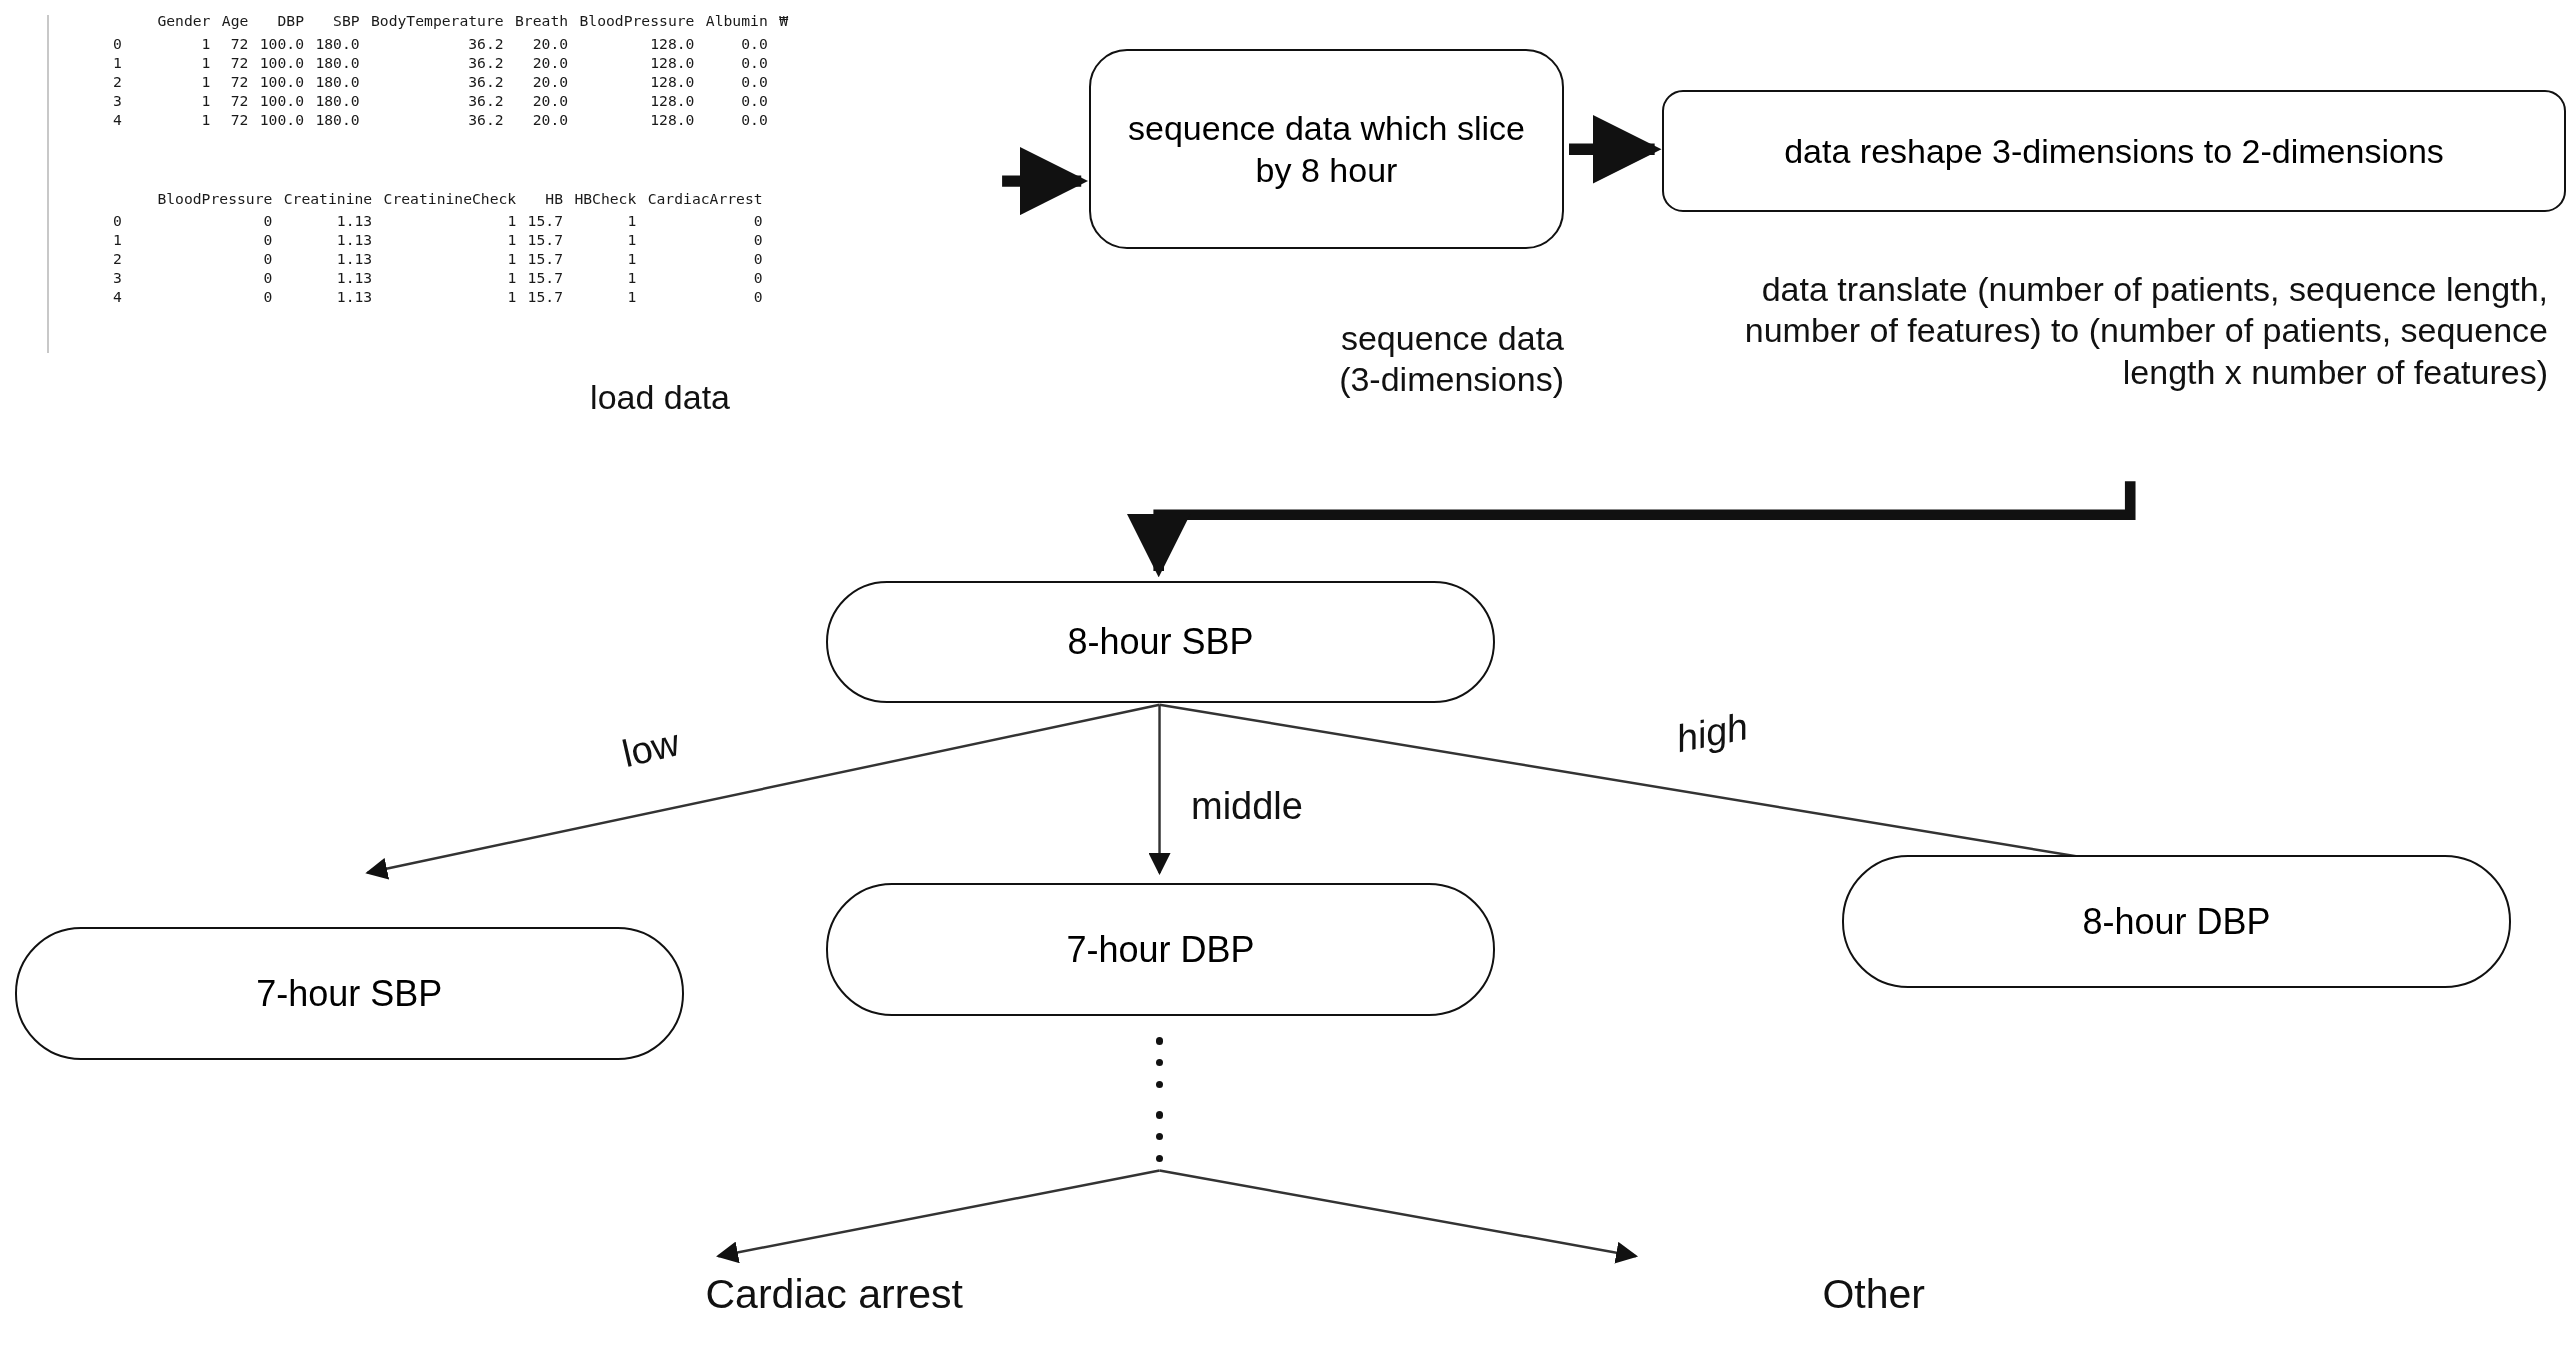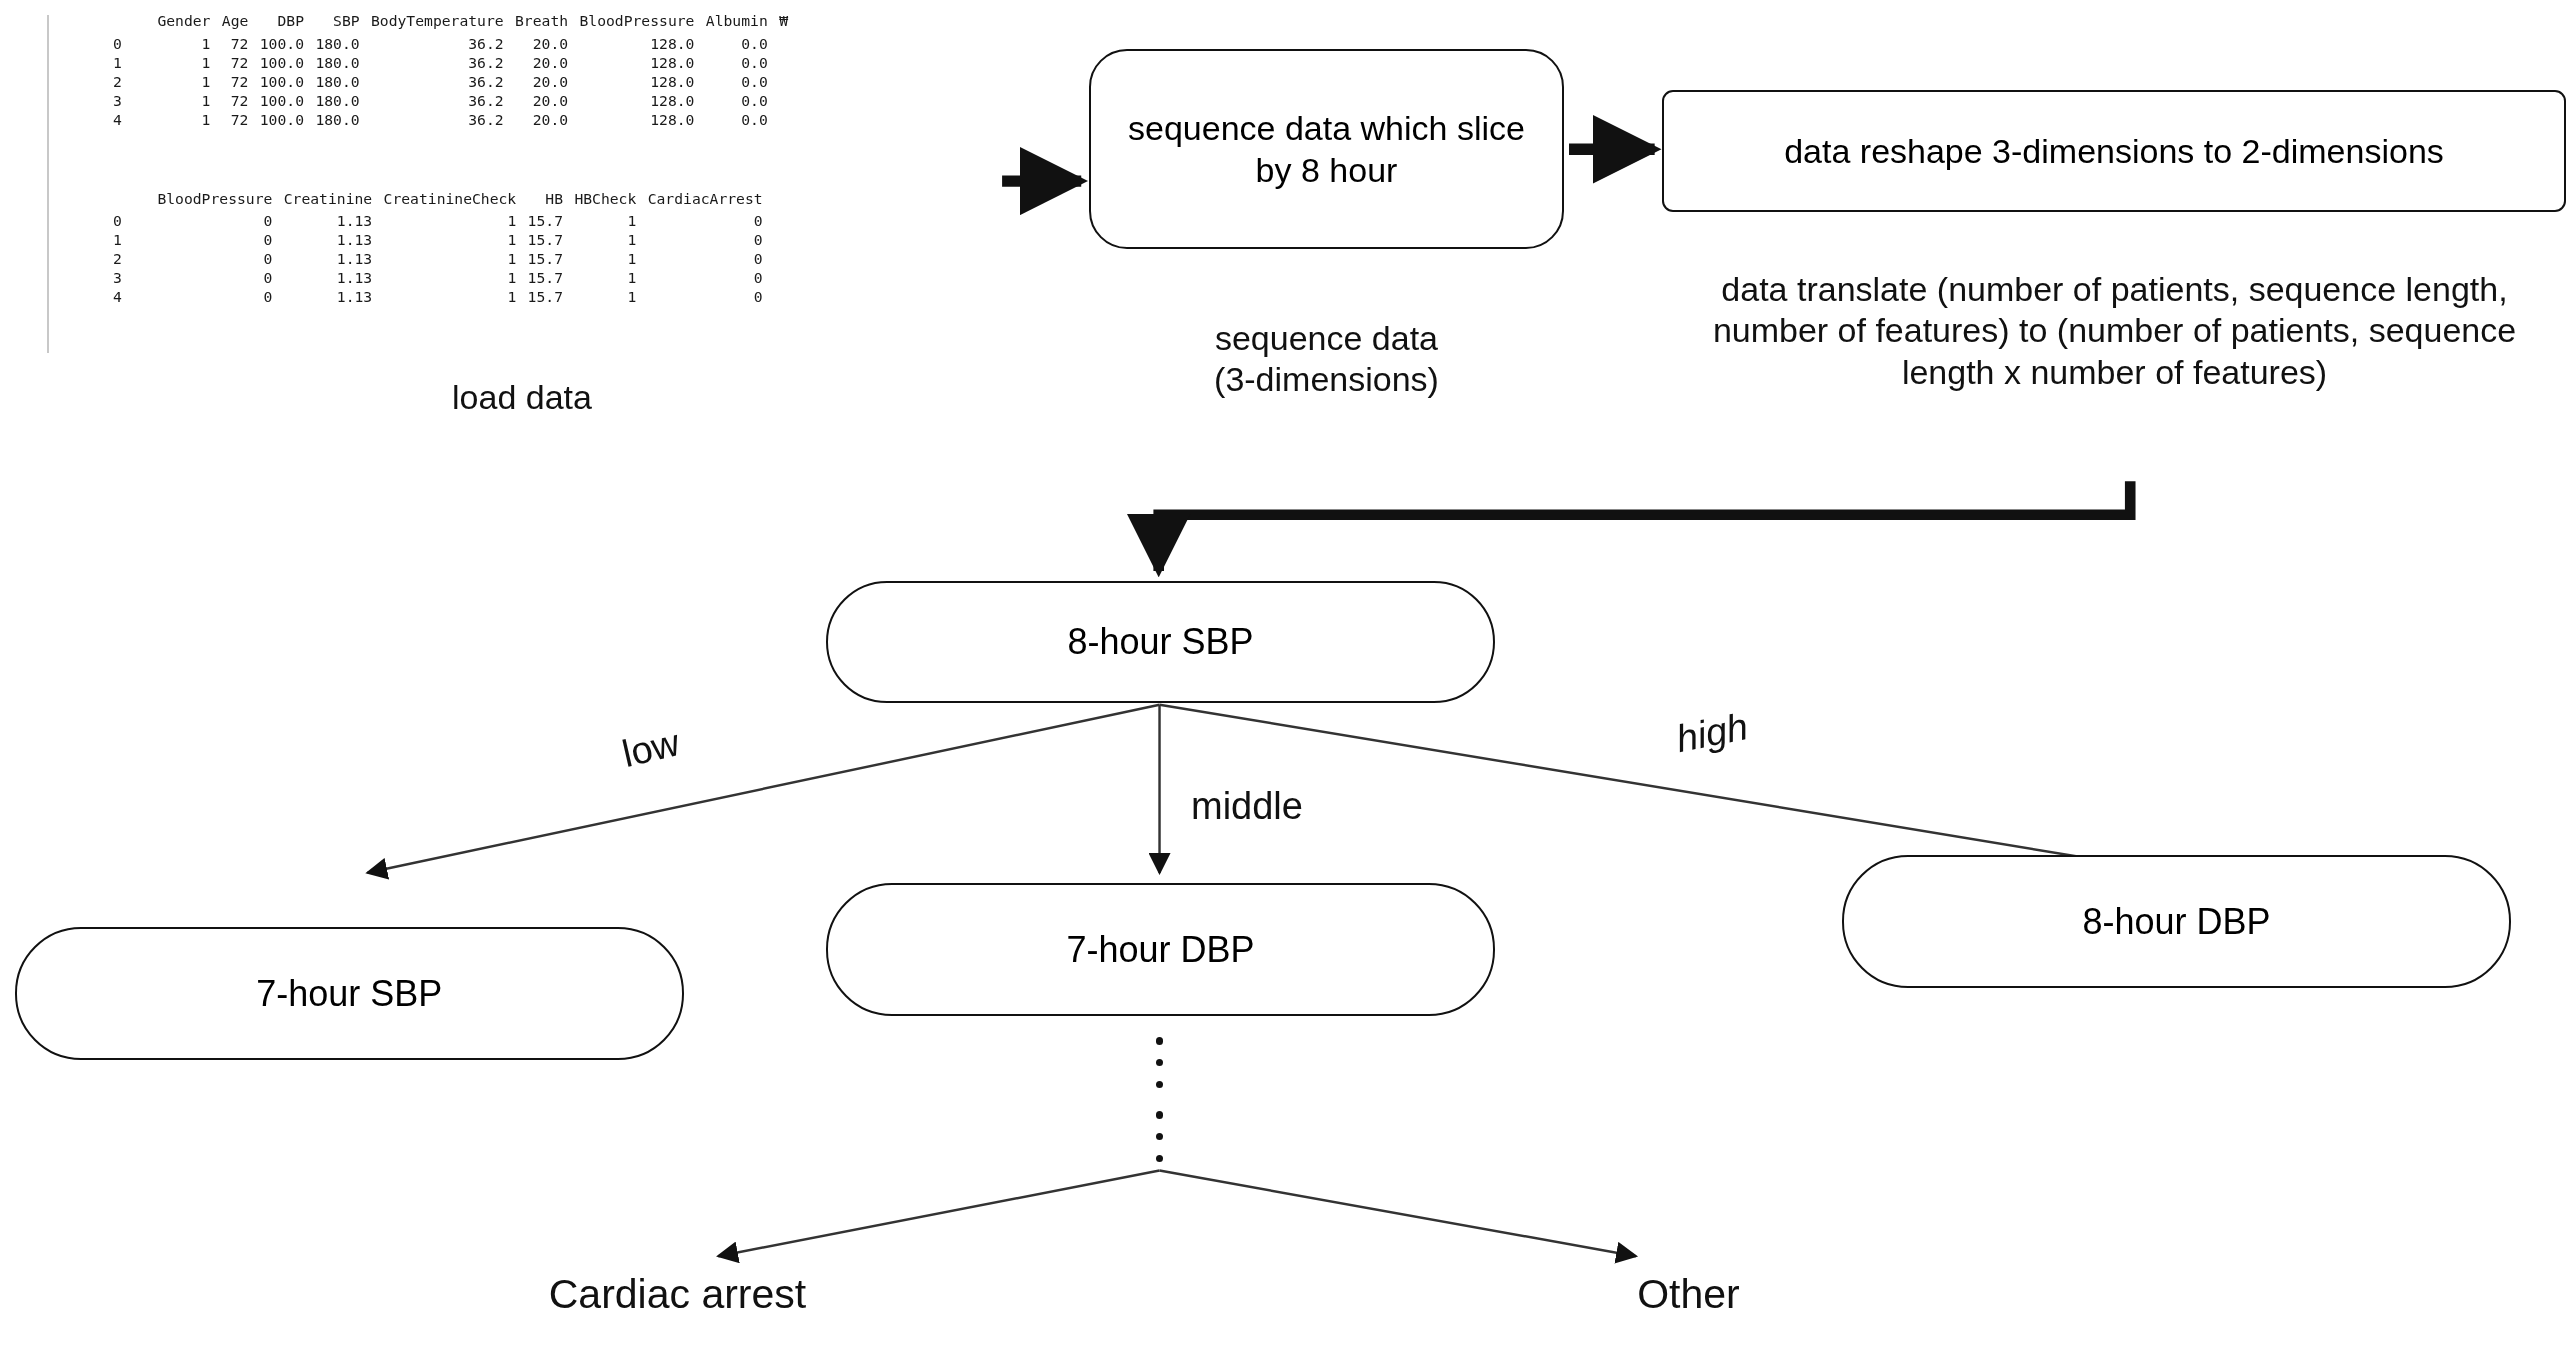--- a/index.html
+++ b/index.html
@@ -16,29 +16,29 @@
   .df-table th{padding-bottom:3.3px;}
   .df-table td.idx,.df-table th.idx{text-align:left;padding-left:18px;width:33px;}
   .df-cont{font-family:"DejaVu Sans Mono","Liberation Mono",monospace;font-size:14.7px;}
 
   
   .rbox{position:absolute;box-sizing:border-box;border:2.4px solid #111;background:#fff;
         display:flex;align-items:center;justify-content:center;text-align:center;
         font-family:"Liberation Sans",sans-serif;}
   #box-slice{left:1089px;top:49px;width:475px;height:200px;border-radius:38px;
              font-size:34px;line-height:1.25;padding:0 24.5px;}
-  #box-reshape{left:1662px;top:90px;width:904px;height:122px;border-radius:11px;
+  #box-reshape{left:1662px;top:90px;width:904px;height:122px;border-radius:21px;
                font-size:34px;line-height:1.25;padding:0 21px;}
   #box-sbp8{left:826px;top:581px;width:669px;height:122px;border-radius:61px;font-size:36px;}
   #box-sbp7{left:14.7px;top:883px;width:669px;height:133px;border-radius:66px;font-size:36px;margin-top:44px;}
   #box-dbp7{left:826px;top:883px;width:669px;height:133px;border-radius:66px;font-size:36px;}
   #box-dbp8{left:1842px;top:855px;width:669px;height:133px;border-radius:66px;font-size:36px;}
 
   
-  .caption{position:absolute;text-align:center;font-family:"Liberation Sans",sans-serif;
+  .caption{position:absolute;text-align:right;font-family:"Liberation Sans",sans-serif;
            font-size:34px;line-height:1.22;color:#111;}
   #cap-load{left:314px;top:377px;width:416px;}
   #cap-seq{left:1089px;top:318px;width:475px;}
   #cap-translate{left:1681px;top:269px;width:867px;}
   #cap-cardiac{left:392px;top:1269px;width:571px;font-size:41px;}
   #cap-other{left:1452px;top:1269px;width:473px;font-size:41px;}
 
   
   .edge-label{position:absolute;font-family:"Liberation Sans",sans-serif;font-size:38px;color:#111;}
   #lbl-low{left:628px;top:733px;transform:rotate(-13deg);transform-origin:left bottom;}

